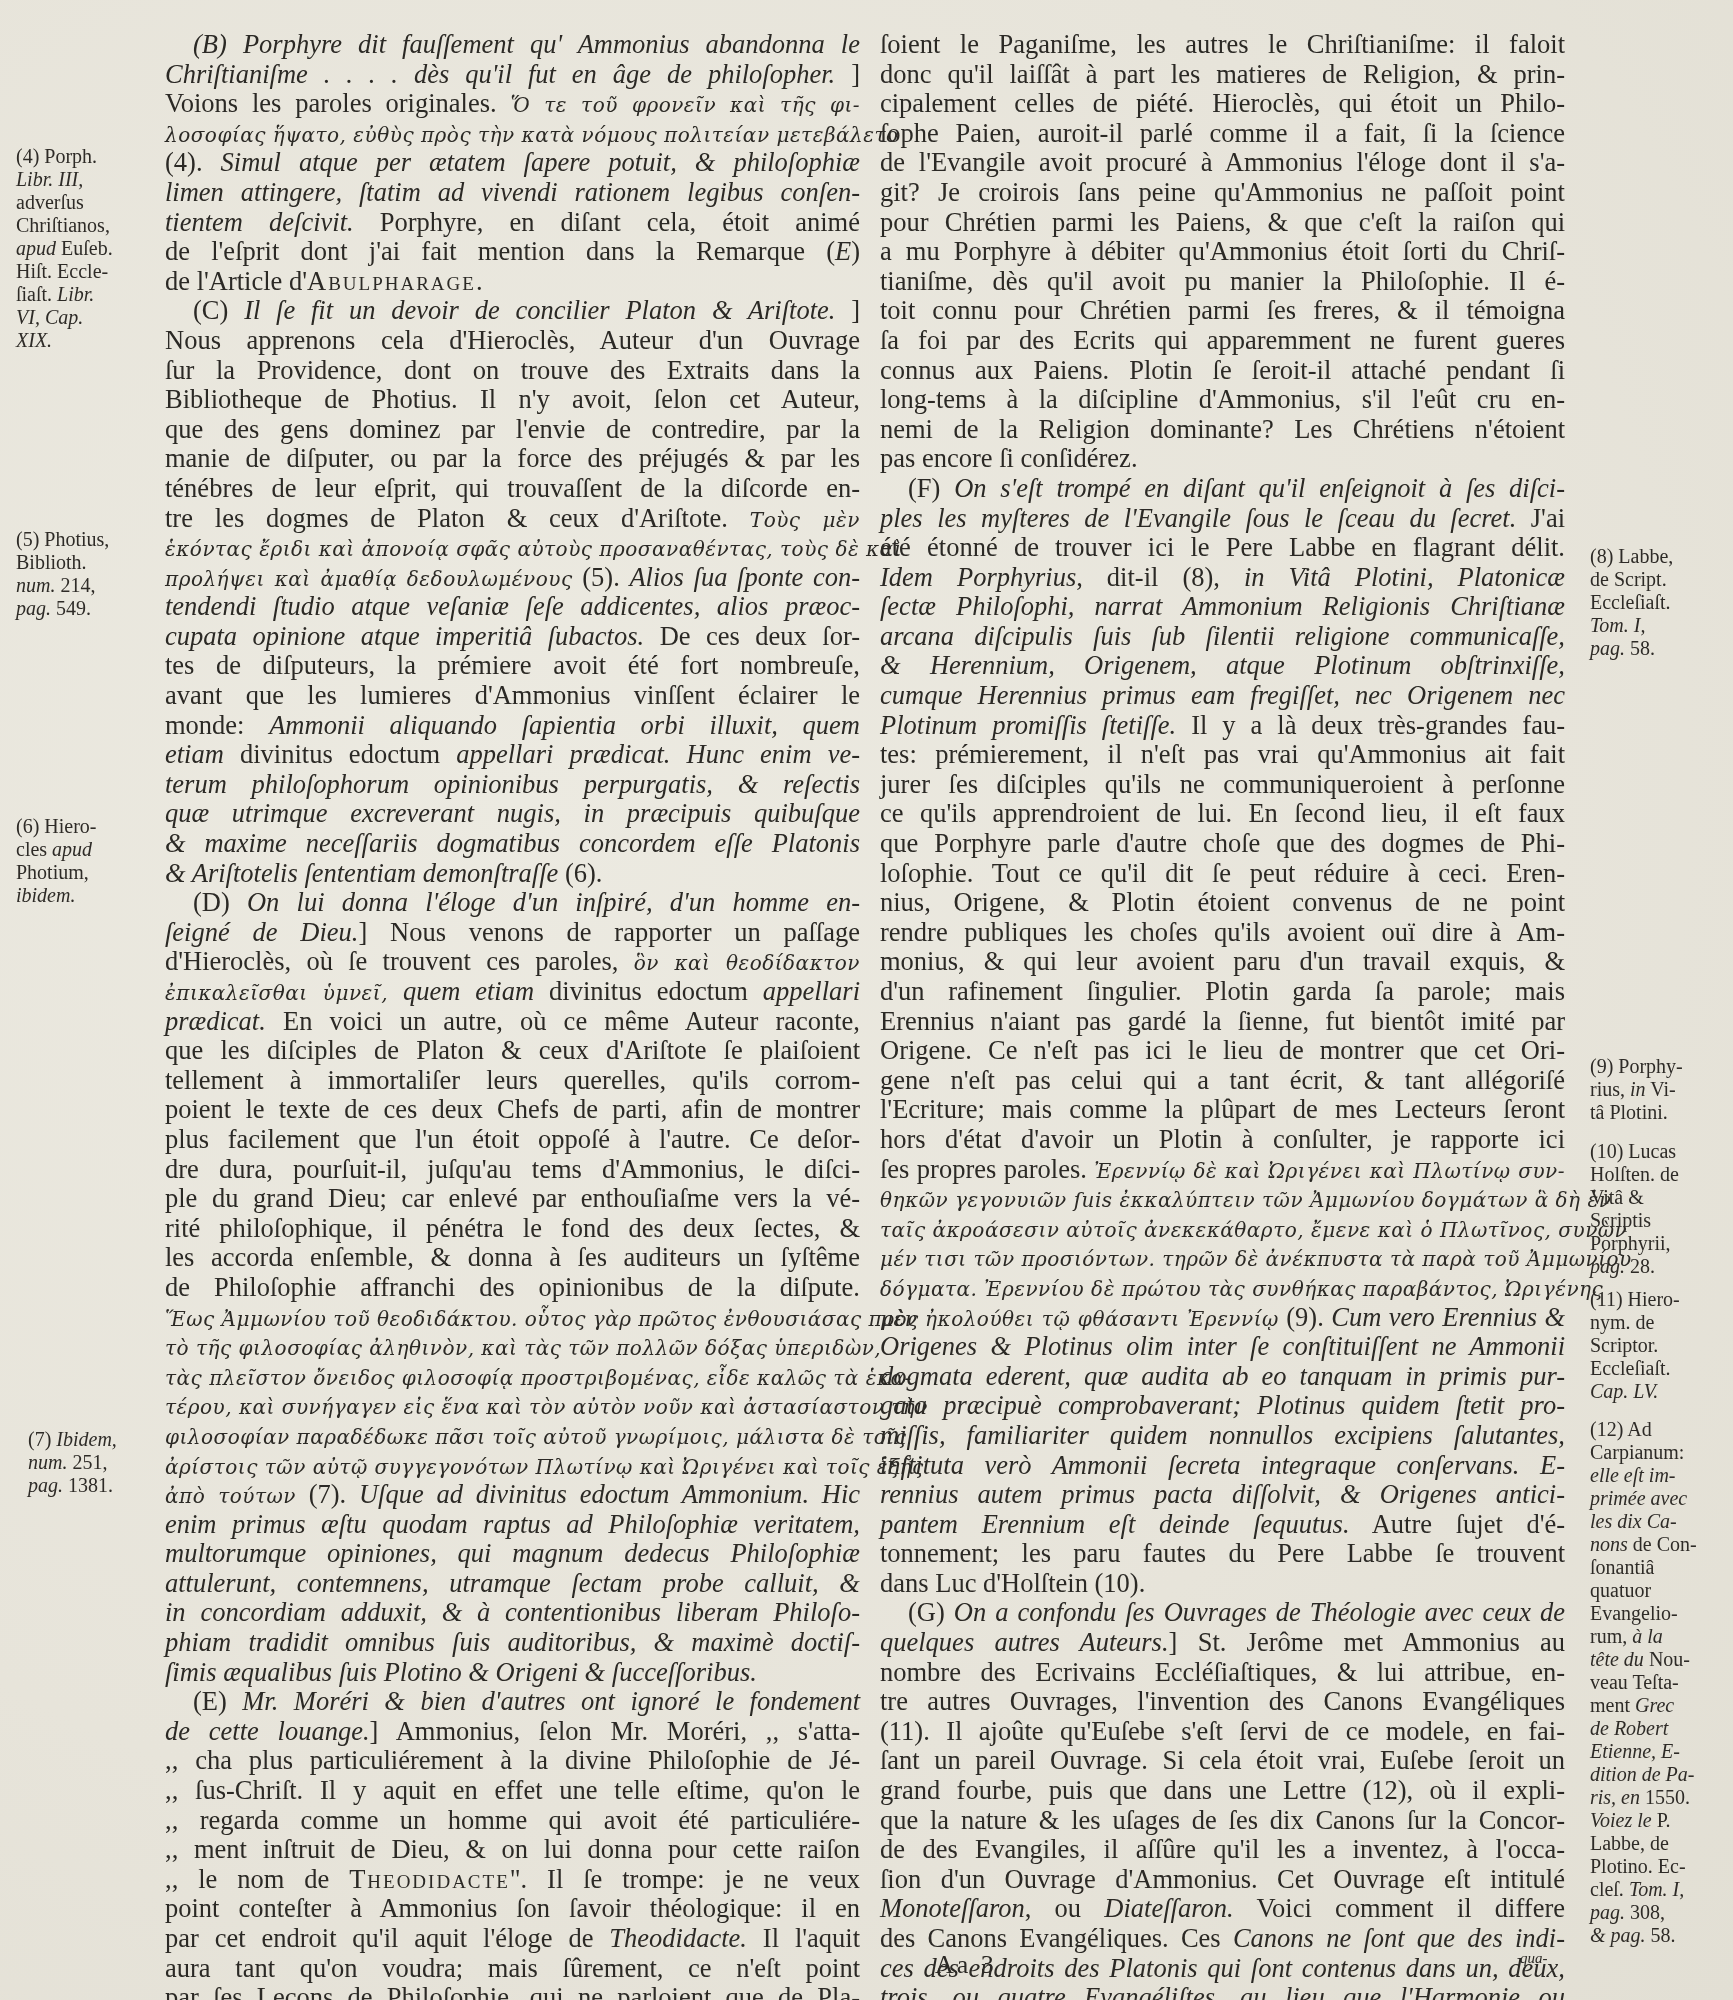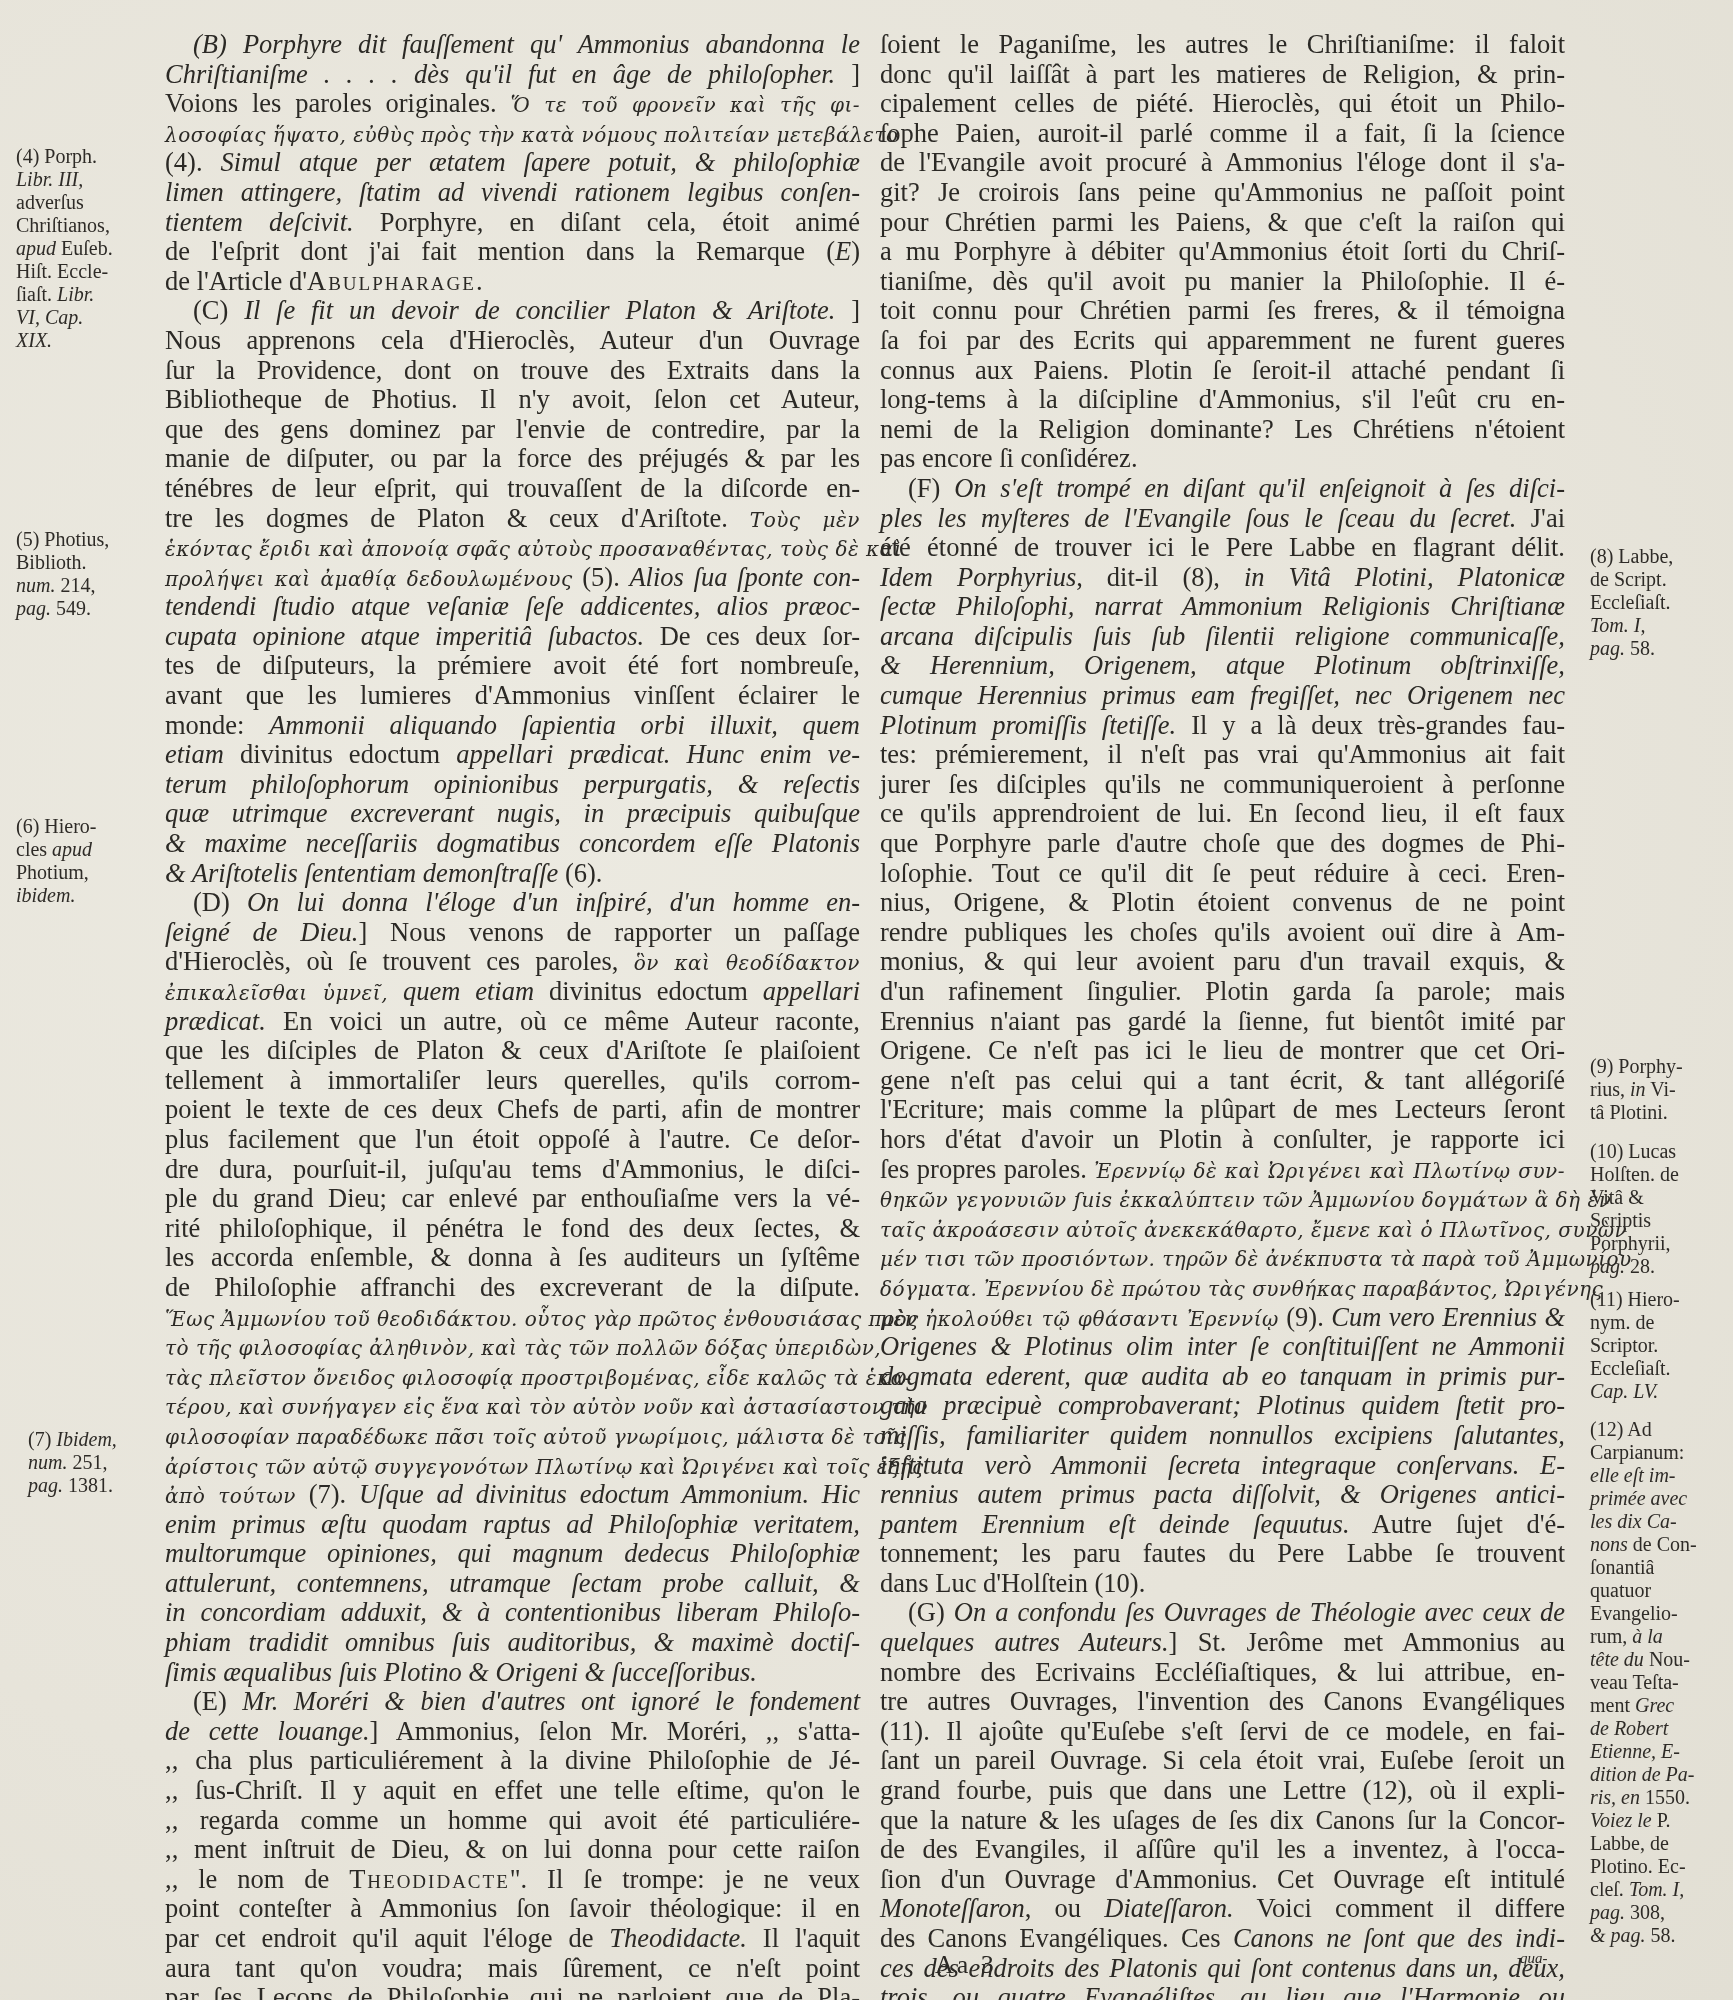--- a/index.html
+++ b/index.html
@@ -98,21 +98,21 @@
       <span class="ln"><span class="gk">ἐπικαλεῖσθαι ὑμνεῖ,</span><span class="it"> quem etiam</span><span> divinitus edoctum </span><span class="it">appellari</span></span>
       <span class="ln"><span class="it">prædicat.</span><span> En voici un autre, où ce même Auteur raconte,</span></span>
       <span class="ln"><span>que les diſciples de Platon &amp; ceux d'Ariſtote ſe plaiſoient</span></span>
       <span class="ln"><span>tellement à immortaliſer leurs querelles, qu'ils corrom-</span></span>
       <span class="ln"><span>poient le texte de ces deux Chefs de parti, afin de montrer</span></span>
       <span class="ln"><span>plus facilement que l'un étoit oppoſé à l'autre. Ce deſor-</span></span>
       <span class="ln"><span>dre dura, pourſuit-il, juſqu'au tems d'Ammonius, le diſci-</span></span>
       <span class="ln"><span>ple du grand Dieu; car enlevé par enthouſiaſme vers la vé-</span></span>
       <span class="ln"><span>rité philoſophique, il pénétra le fond des deux ſectes, &amp;</span></span>
       <span class="ln"><span>les accorda enſemble, &amp; donna à ſes auditeurs un ſyſtême</span></span>
-      <span class="ln"><span>de Philoſophie affranchi des excreverant de la diſpute.</span></span>
+      <span class="ln"><span>de Philoſophie affranchi des opinionibus de la diſpute.</span></span>
       <span class="ln"><span class="gk">Ἕως Ἀμμωνίου τοῦ θεοδιδάκτου. οὗτος γὰρ πρῶτος ἐνθουσιάσας πρὸς</span></span>
       <span class="ln"><span class="gk">τὸ τῆς φιλοσοφίας ἀληθινὸν, καὶ τὰς τῶν πολλῶν δόξας ὑπεριδὼν,</span></span>
       <span class="ln"><span class="gk">τὰς πλεῖστον ὄνειδος φιλοσοφίᾳ προστριβομένας, εἶδε καλῶς τὰ ἑκα-</span></span>
       <span class="ln"><span class="gk">τέρου, καὶ συνήγαγεν εἰς ἕνα καὶ τὸν αὐτὸν νοῦν καὶ ἀστασίαστον τὴν</span></span>
       <span class="ln"><span class="gk">φιλοσοφίαν παραδέδωκε πᾶσι τοῖς αὐτοῦ γνωρίμοις, μάλιστα δὲ τοῖς</span></span>
       <span class="ln"><span class="gk">ἀρίστοις τῶν αὐτῷ συγγεγονότων Πλωτίνῳ καὶ Ὠριγένει καὶ τοῖς ἑξῆς</span></span>
       <span class="ln"><span class="gk">ἀπὸ τούτων</span><span> (7). </span><span class="it">Uſque ad divinitus edoctum Ammonium. Hic</span></span>
       <span class="ln"><span class="it">enim primus æſtu quodam raptus ad Philoſophiæ veritatem,</span></span>
       <span class="ln"><span class="it">multorumque opiniones, qui magnum dedecus Philoſophiæ</span></span>
       <span class="ln"><span class="it">attulerunt, contemnens, utramque ſectam probe calluit, &amp;</span></span>

